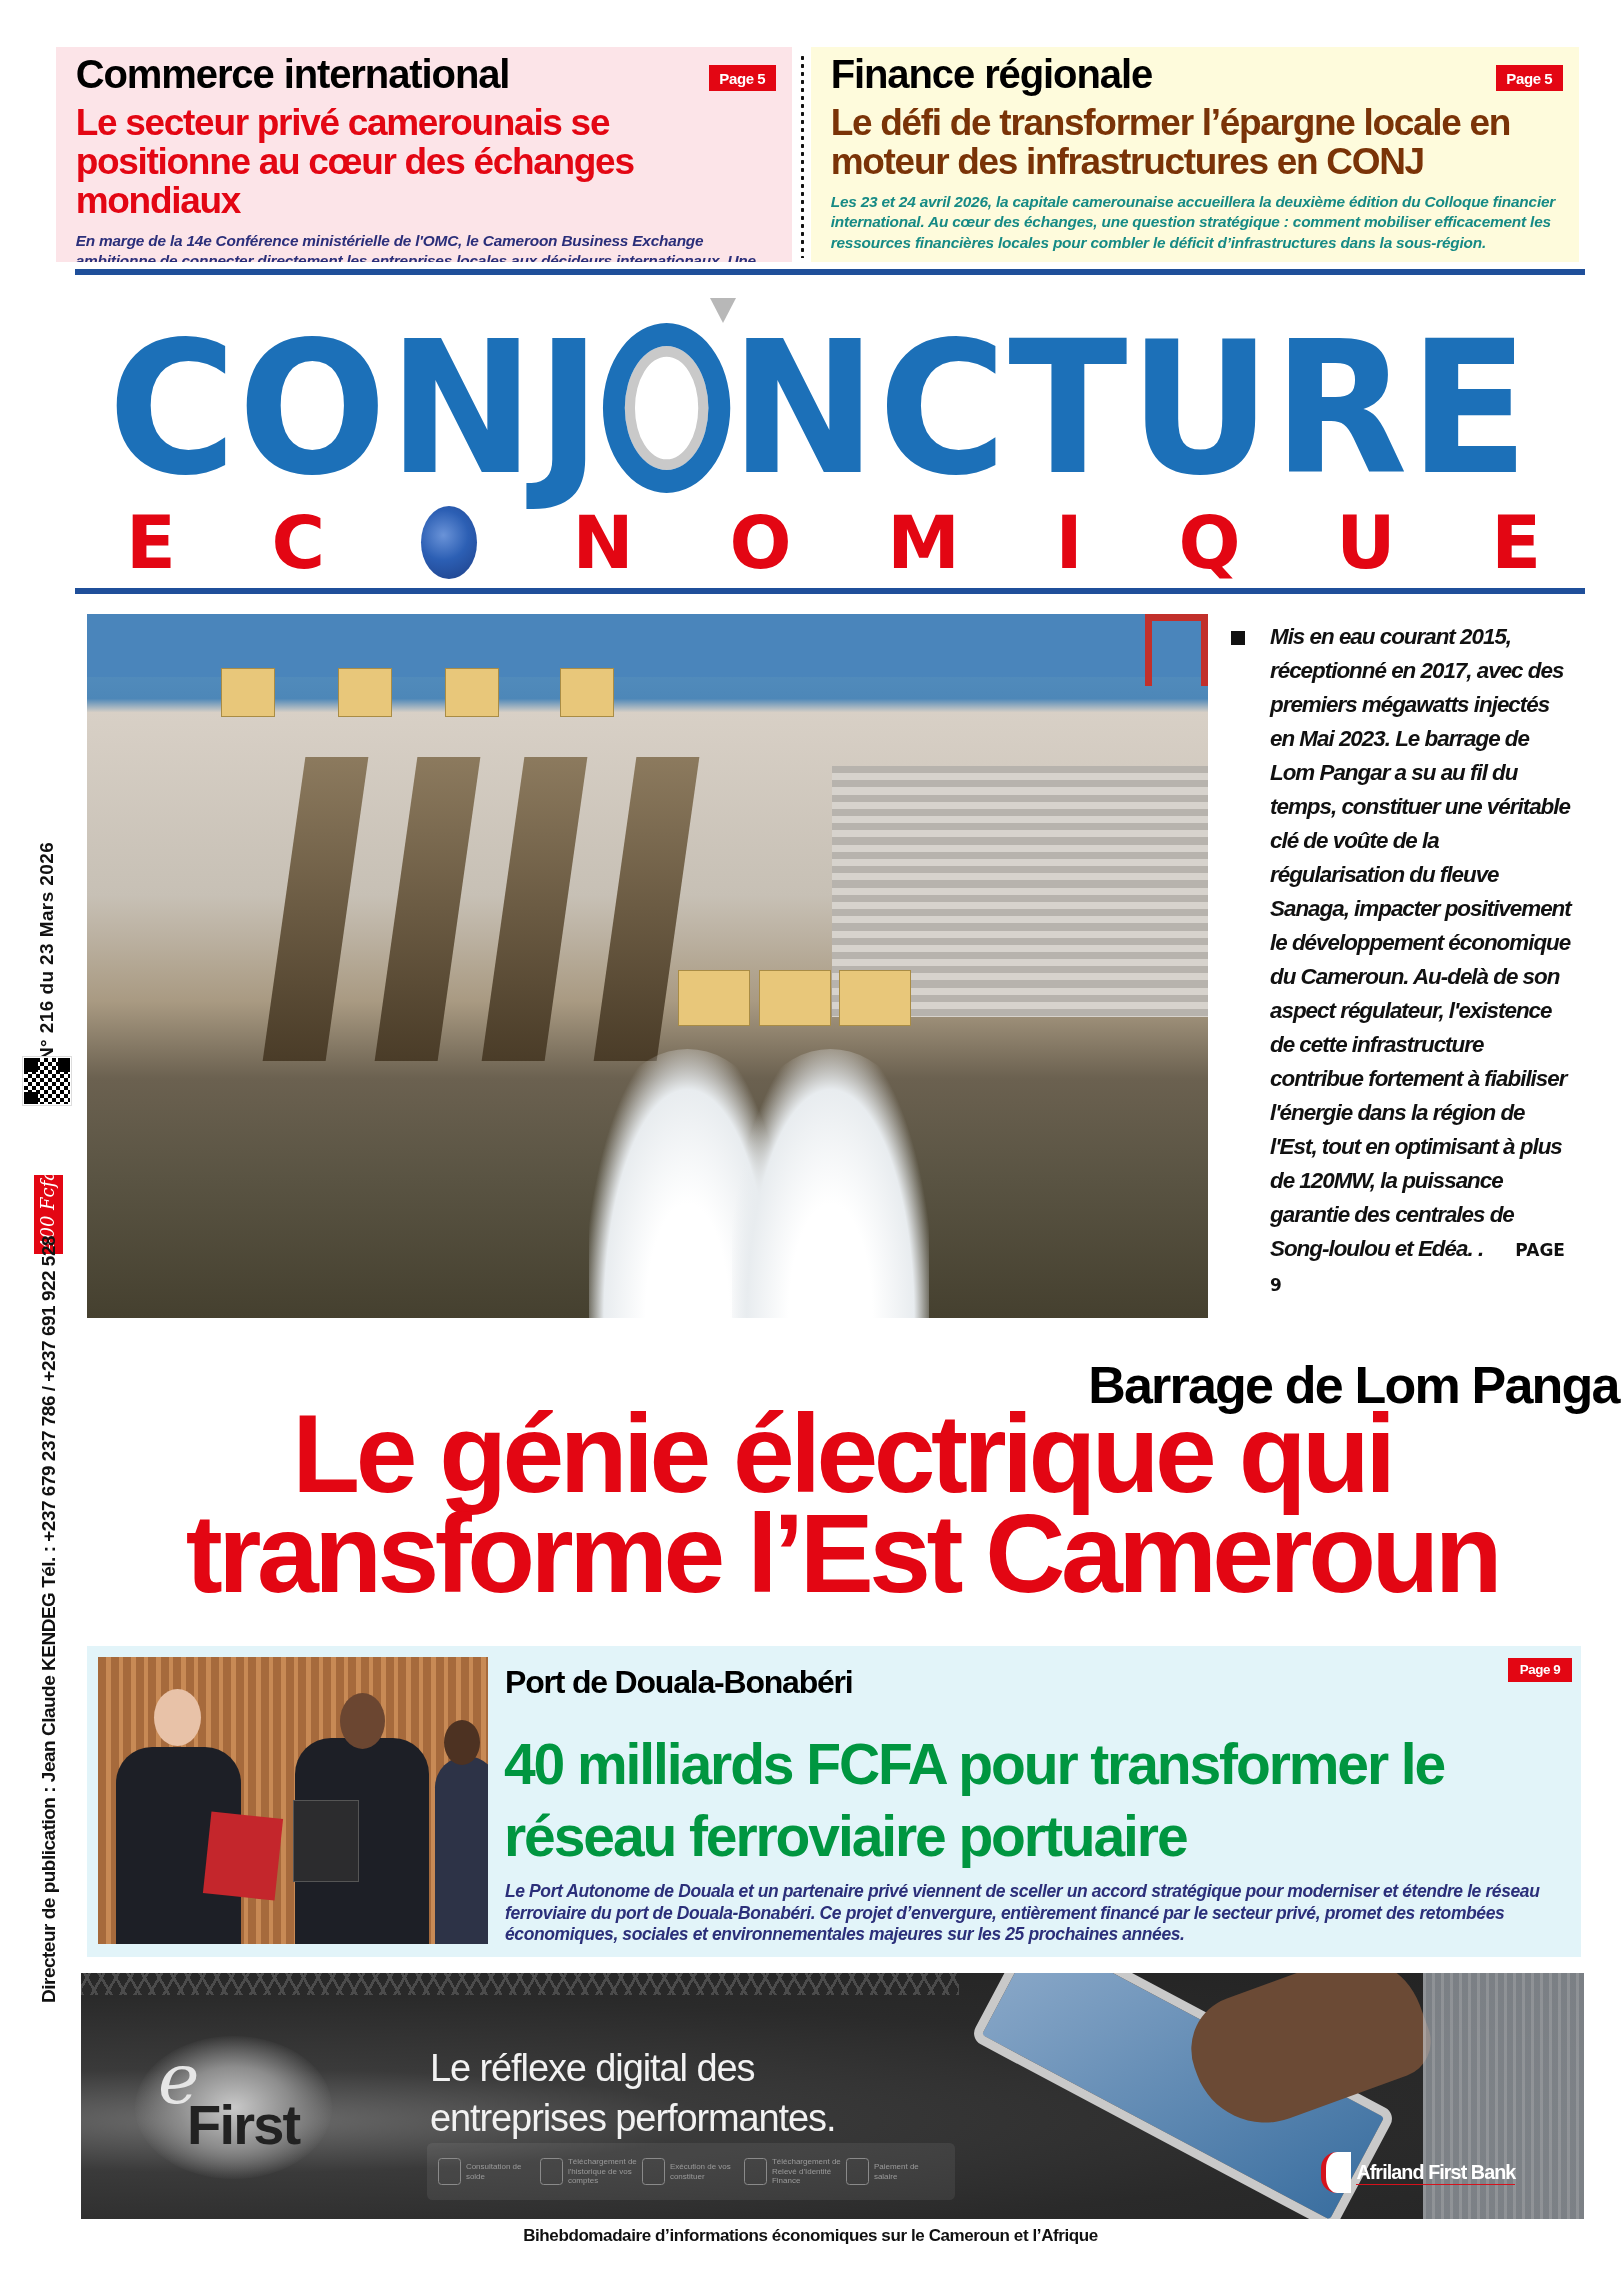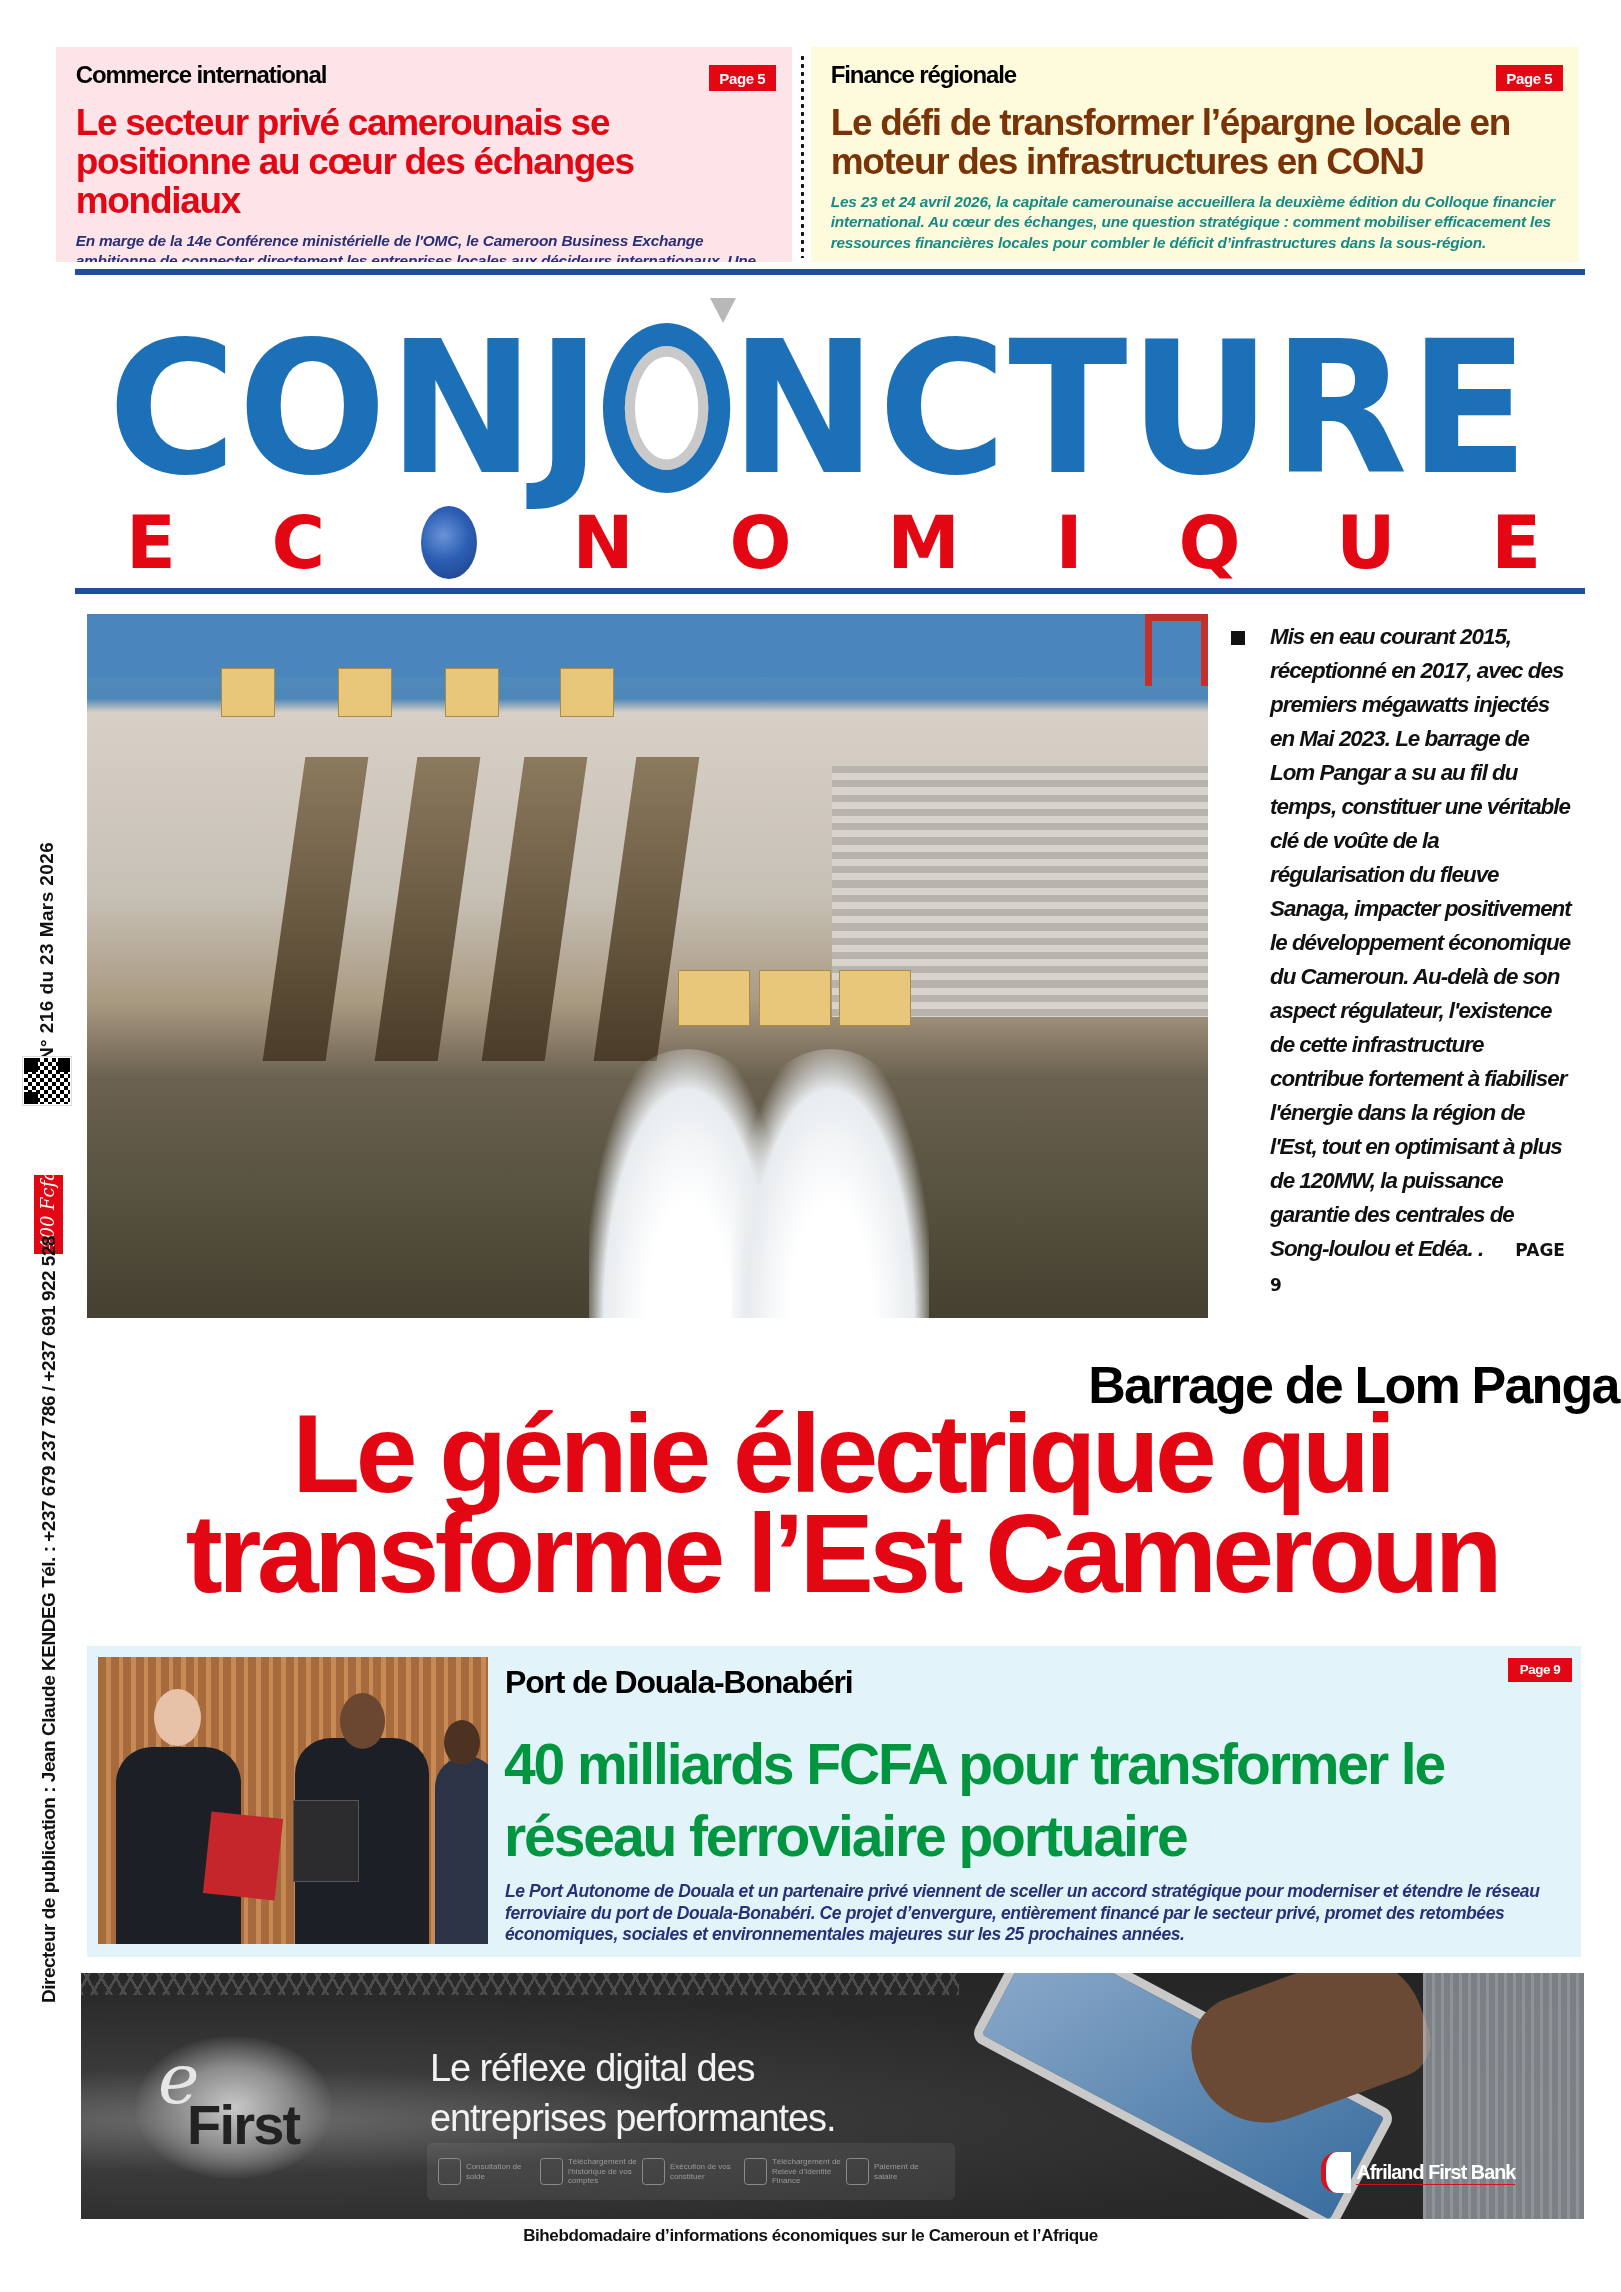--- a/index.html
+++ b/index.html
@@ -3,21 +3,21 @@
 <meta charset="utf-8">
 <style>
   * { box-sizing: border-box; margin: 0; padding: 0; }
   html, body { width: 1621px; height: 2293px; background: #ffffff; overflow: hidden; }
   body { position: relative; font-family: "Liberation Sans", sans-serif; }
 
   
   .teaser { position: absolute; top: 47px; height: 215px; padding: 7.2px 16px 0 19.7px; overflow: hidden; }
   .teaser-left { left: 56px; width: 736px; background: #fce4e8; }
   .teaser-right { left: 811px; width: 768px; background: #fefbdc; }
-  .teaser .kicker { font-weight: bold; font-size: 24px; line-height: 41px; color: #000; letter-spacing: -1.1px; }
+  .teaser .kicker { font-weight: bold; font-size: 40px; line-height: 41px; color: #000; letter-spacing: -1.1px; }
   .teaser .headline { font-weight: bold; font-size: 37px; line-height: 39px; letter-spacing: -1.3px; margin-top: 8px; }
   .teaser-left .headline { color: #e30613; }
   .teaser-right .headline { color: #7a3307; }
   .teaser .lede { font-style: italic; font-weight: bold; font-size: 15.4px; line-height: 20.6px; margin-top: 10.7px; letter-spacing: -0.2px; }
   .teaser-left .lede { color: #2b2f7a; }
   .teaser-right .lede { color: #168a85; }
   .page-badge { position: absolute; top: 18px; right: 16px; background: #e30613; color: #fff; font-weight: bold; font-size: 15px; padding: 4.5px 10.7px; letter-spacing: -0.4px; }
 
   .dots { position: absolute; left: 800px; top: 54px; width: 5.4px; height: 204px;
     background-image: radial-gradient(circle, #111 1.8px, transparent 2.1px);

